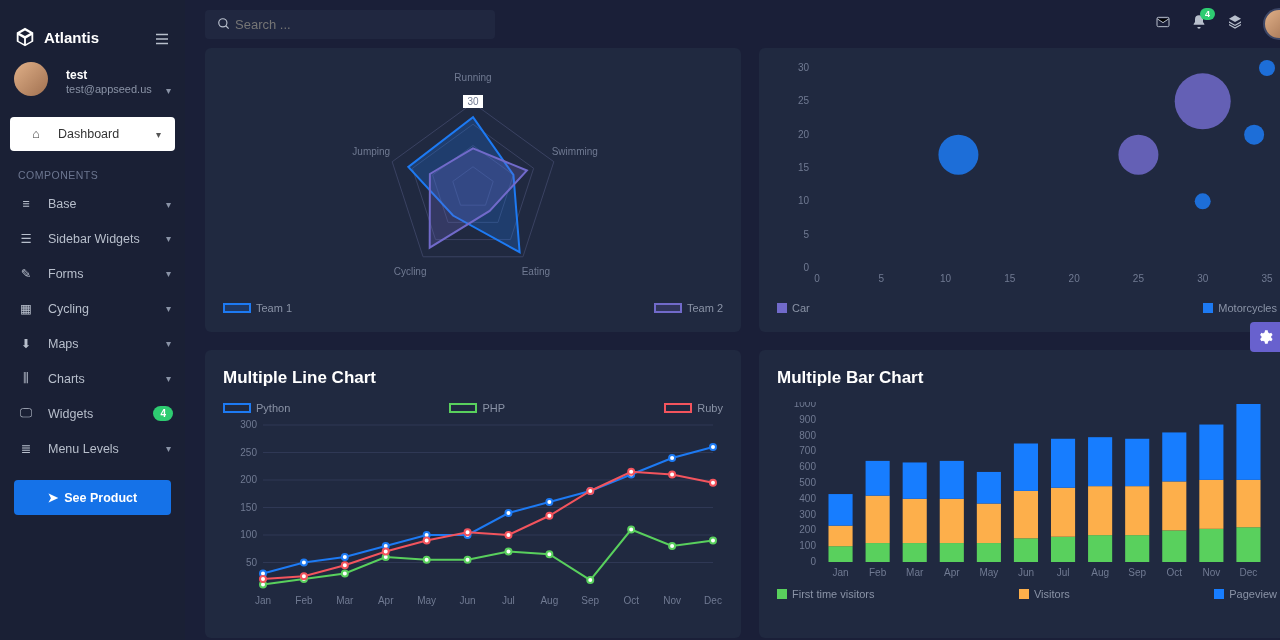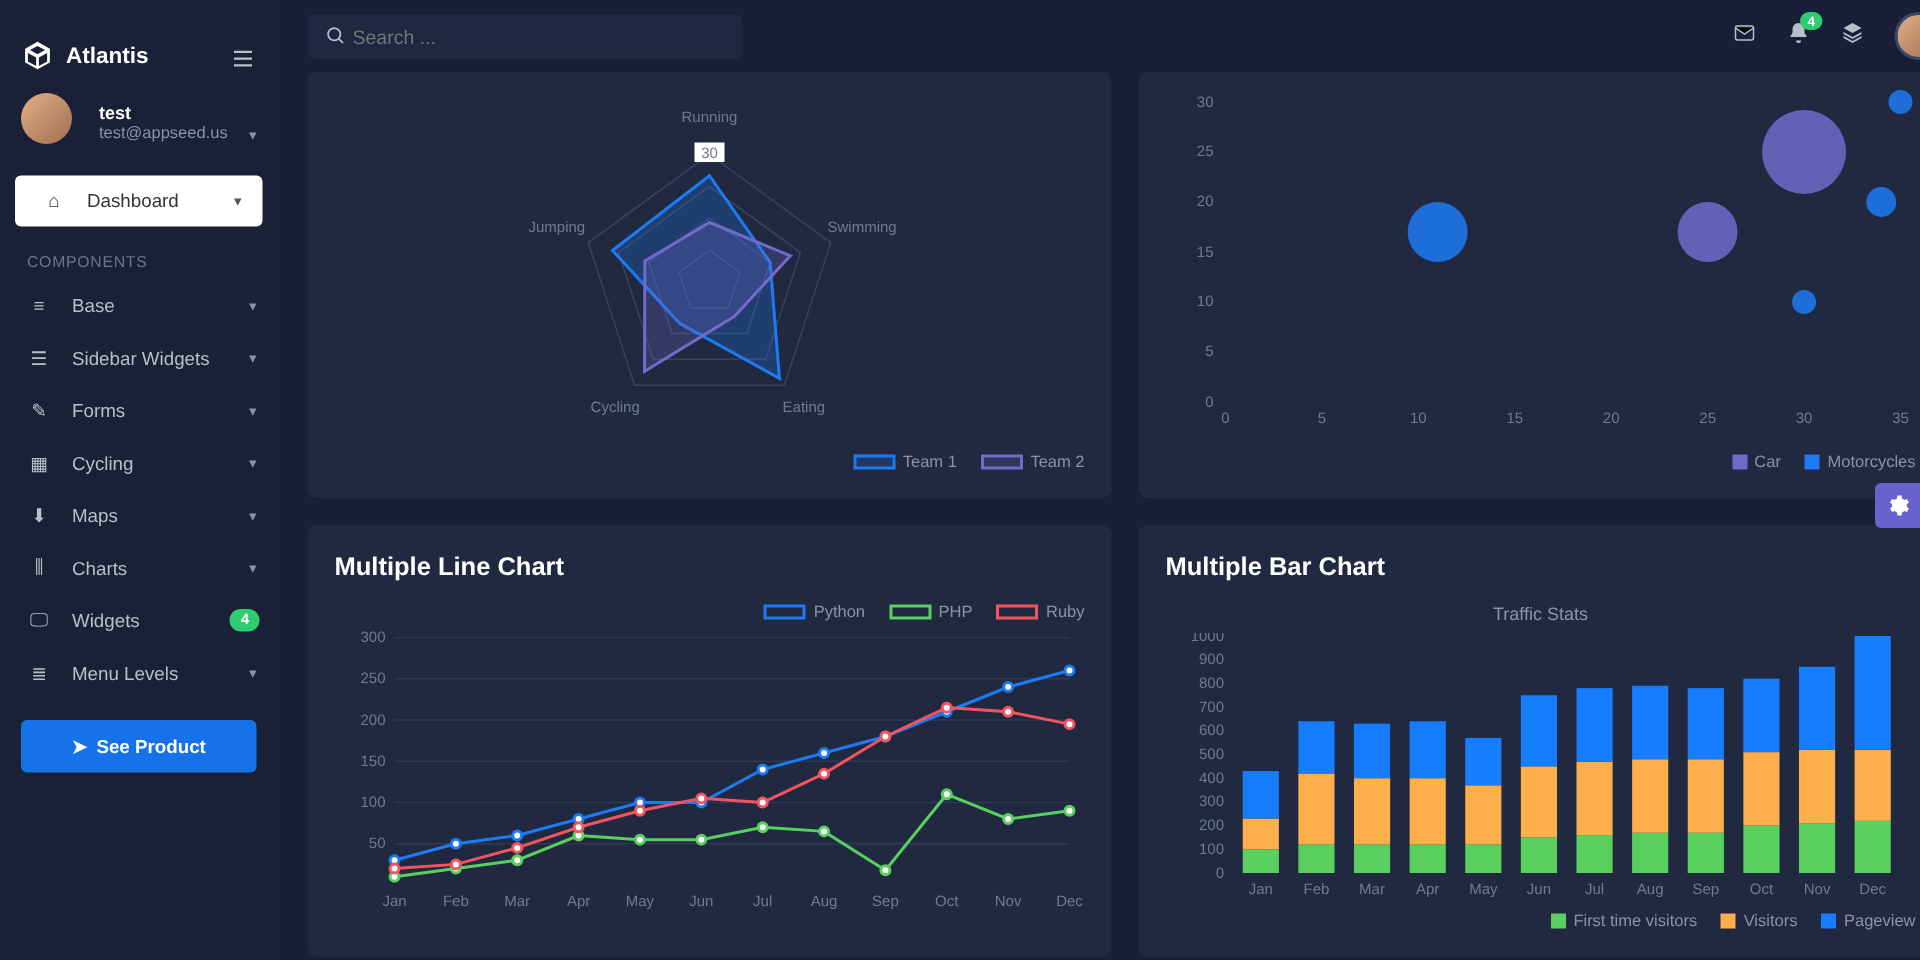--- a/index.html
+++ b/index.html
@@ -29,21 +29,21 @@
 .search input{background:none;border:none;color:#b8bfcc;font-size:13px;outline:none;flex:1}
 .topbar-right{margin-left:auto;display:flex;align-items:center;gap:20px}
 .tb-icon{position:relative;cursor:pointer}
 .tb-badge{position:absolute;top:-6px;right:-8px;background:#2ecc71;color:#fff;font-size:9px;border-radius:8px;padding:1px 5px;font-weight:700}
 .content{flex:1;padding:0 20px;overflow:hidden}
 .row{display:flex;gap:18px;margin-bottom:18px}
 .card{background:#202940;border-radius:6px;flex:1;position:relative}
 .card-body{padding:18px}
 .card-title{color:#fff;font-size:17px;font-weight:700;margin-bottom:14px}
 .chart-title{color:#8a93a6;font-size:12px;text-align:center;margin-bottom:6px}
-.legend{display:flex;justify-content:flex-end;gap:16px;font-size:11px;color:#8a93a6;margin-top:4px}
+.legend{display:flex;justify-content:space-between;gap:16px;font-size:11px;color:#8a93a6;margin-top:4px}
 .lg-item{display:flex;align-items:center;gap:5px}
 .lg-box{width:28px;height:10px}
 .lg-sq{width:10px;height:10px}
 .svg-chart{display:block}
 .gear-float{position:fixed;right:0;top:322px;background:#6861ce;width:30px;height:30px;display:flex;align-items:center;justify-content:center;color:#fff;border-radius:4px 0 0 4px;cursor:pointer}
 text{fill:#707a92;font-size:10px}
 </style>
 </head>
 <body>
 
@@ -303,21 +303,20 @@
               <circle cx="408.1818181818182" cy="51.75" r="3" fill="#fff" stroke="#f3545d" stroke-width="2"></circle>
               <circle cx="449.09090909090907" cy="54.500000000000014" r="3" fill="#fff" stroke="#f3545d" stroke-width="2"></circle>
               <circle cx="490" cy="62.75" r="3" fill="#fff" stroke="#f3545d" stroke-width="2"></circle>
             </svg>
       </div>
         </div>
 
       <div class="card">
           <div class="card-body">
         <div class="card-title">Multiple Bar Chart</div>
-        <div class="chart-title">Traffic Stats</div>
         <svg id="bar" class="svg-chart" width="500" height="182">
               <text x="39" y="163" text-anchor="end">0</text>
               <text x="39" y="147.2" text-anchor="end">100</text>
               <text x="39" y="131.4" text-anchor="end">200</text>
               <text x="39" y="115.6" text-anchor="end">300</text>
               <text x="39" y="99.8" text-anchor="end">400</text>
               <text x="39" y="84" text-anchor="end">500</text>
               <text x="39" y="68.2" text-anchor="end">600</text>
               <text x="39" y="52.400000000000006" text-anchor="end">700</text>
               <text x="39" y="36.599999999999994" text-anchor="end">800</text>

